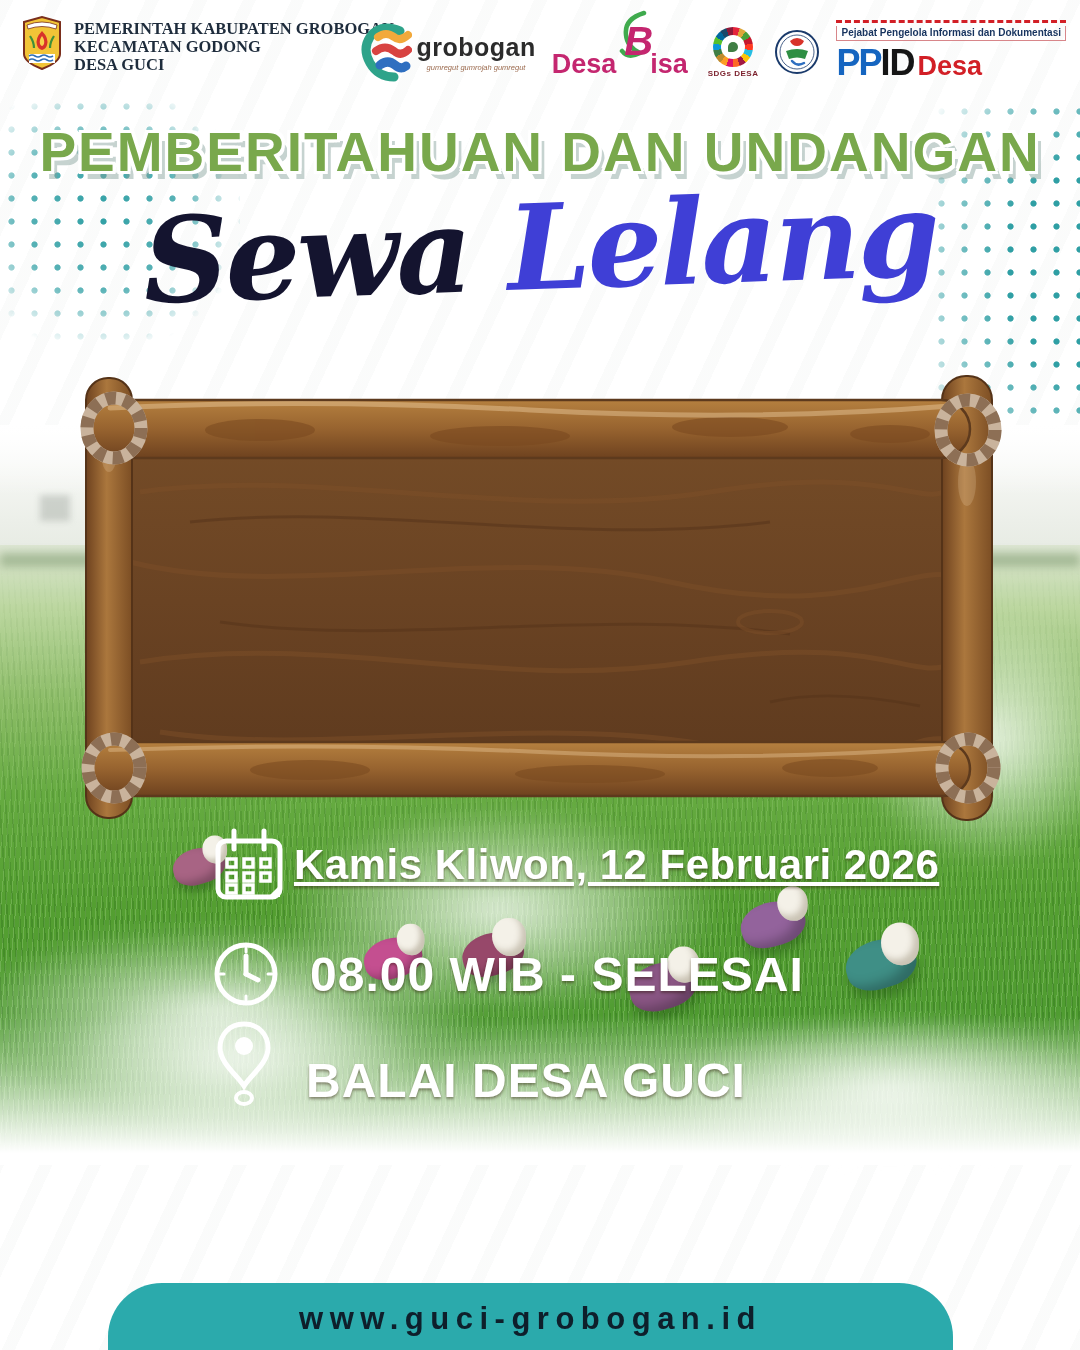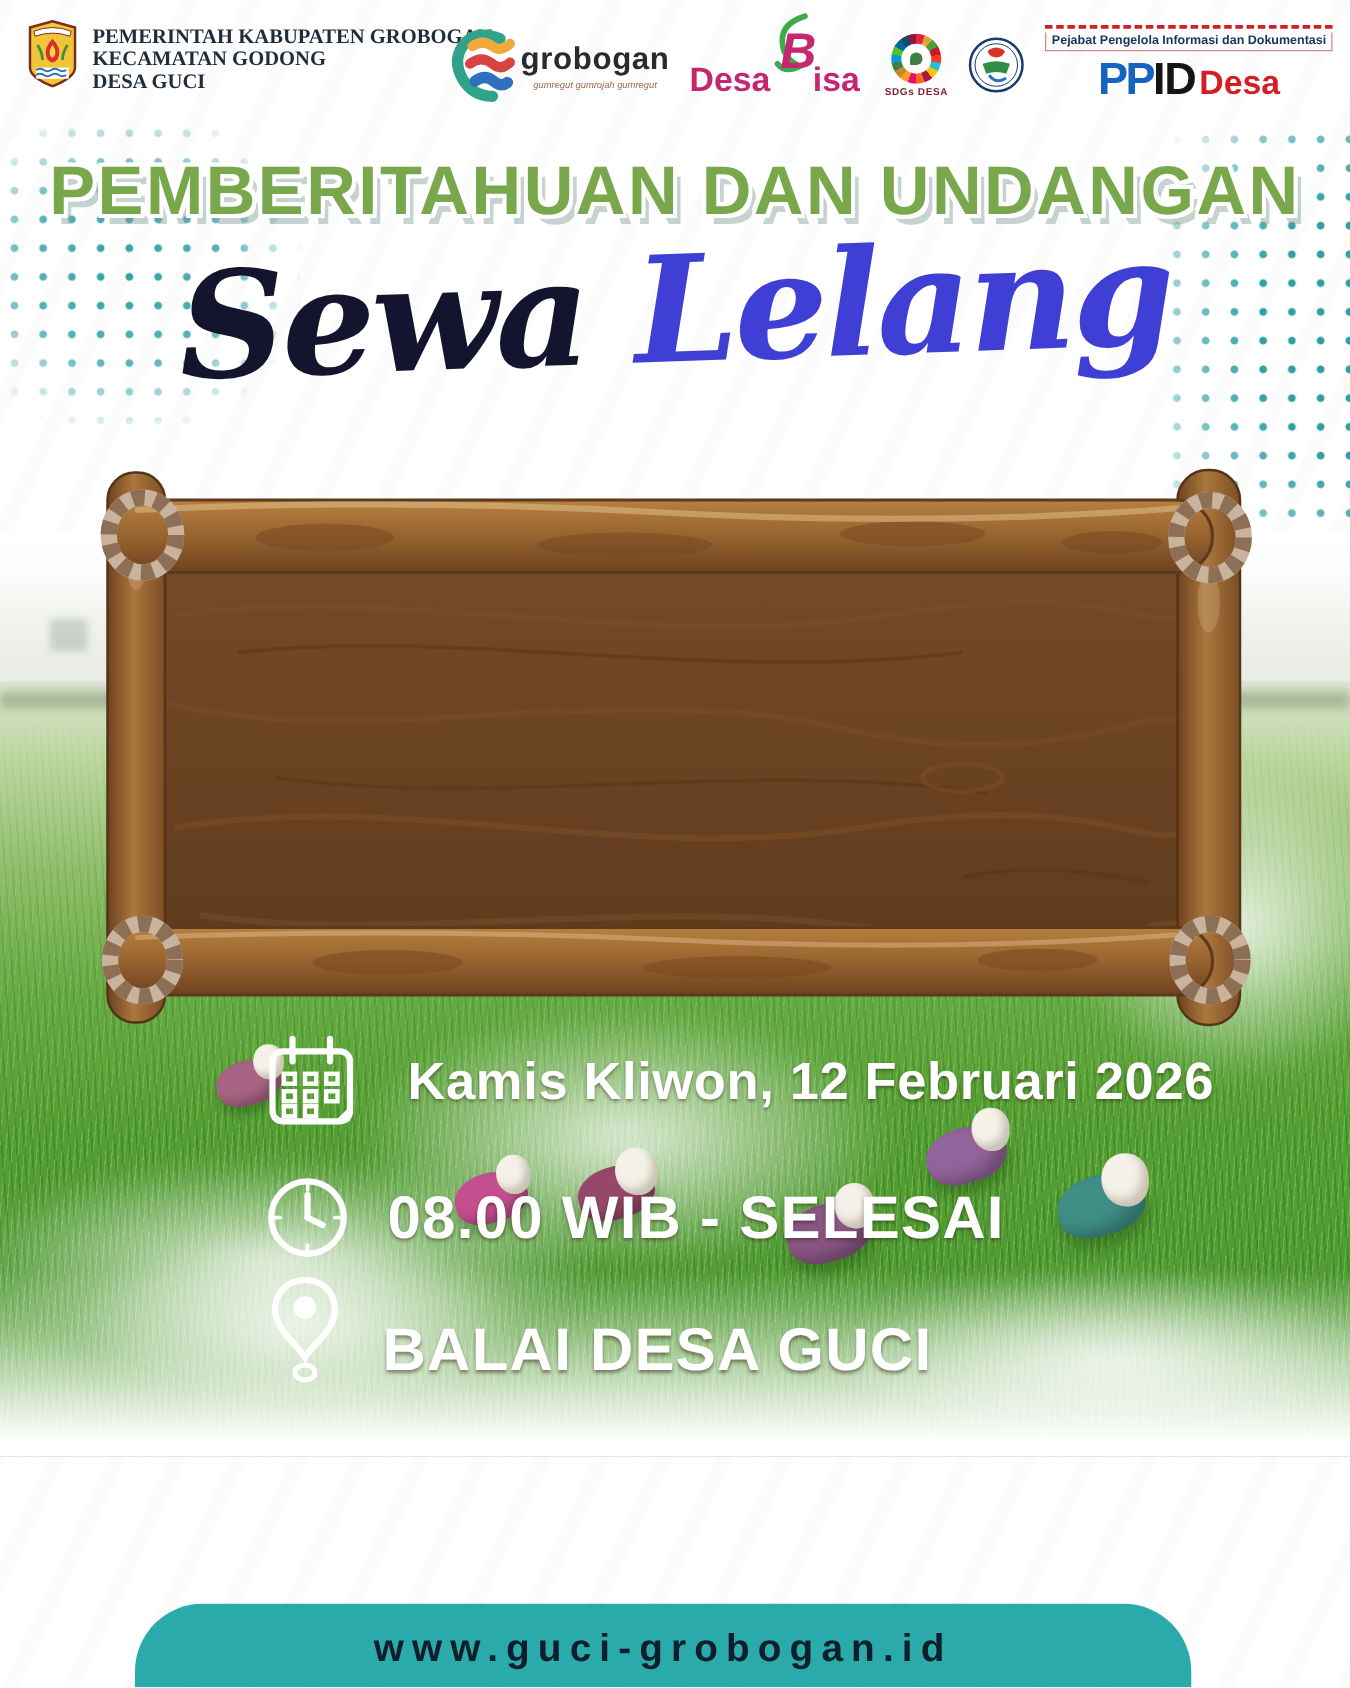--- a/index.html
+++ b/index.html
@@ -24,21 +24,21 @@
   .desabisa .pre,.desabisa .suf{color:#c4266f;font-weight:bold;font-size:27px;}
   .desabisa .bwrap{position:relative;width:34px;height:48px;}
   .desabisa .leaf{position:absolute;left:-2px;top:-16px;}
   .desabisa .bee{position:absolute;left:8px;top:-6px;color:#c4266f;font-weight:bold;font-style:italic;font-size:40px;}
   .sdgs{display:flex;flex-direction:column;align-items:center;gap:2px;justify-content:space-between;}
   .sdgs-ring{position:relative;width:40px;height:40px;border-radius:50%;
     background:conic-gradient(#e5243b 0 20deg,#dda63a 20deg 40deg,#4c9f38 40deg 60deg,#c5192d 60deg 80deg,#ff3a21 80deg 100deg,#26bde2 100deg 120deg,#fcc30b 120deg 140deg,#a21942 140deg 160deg,#fd6925 160deg 180deg,#dd1367 180deg 200deg,#fd9d24 200deg 220deg,#bf8b2e 220deg 240deg,#3f7e44 240deg 260deg,#0a97d9 260deg 280deg,#56c02b 280deg 300deg,#00689d 300deg 320deg,#19486a 320deg 340deg,#8f1838 340deg 360deg);}
   .sdgs-ring::after{content:"";position:absolute;left:8px;top:8px;width:24px;height:24px;border-radius:50%;background:#fff;}
   .sdgs-ring::before{content:"";position:absolute;left:15px;top:15px;width:10px;height:10px;border-radius:50% 50% 50% 10%;background:#3f7e44;z-index:1;}
   .sdgs-cap{font-size:8px;font-weight:bold;color:#7a1f2b;letter-spacing:0.5px;}
-  .ppid{display:flex;flex-direction:column;align-items:center;border-top:3px dashed #d21f26;padding-top:3px;}
+  .ppid{display:flex;flex-direction:column;align-items:flex-start;border-top:3px dashed #d21f26;padding-top:3px;}
   .ppid-top{font-size:10px;font-weight:bold;color:#16335e;white-space:nowrap;border:1px solid #d8868a;border-top:none;padding:1px 4px 2px;}
   .ppid-main{display:flex;align-items:baseline;margin-top:1px;}
   .ppid-pp{color:#1565c0;font-weight:bold;font-size:36px;letter-spacing:-2px;}
   .ppid-id{color:#151515;font-weight:bold;font-size:36px;letter-spacing:-1px;}
   .ppid-desa{color:#d21f26;font-weight:bold;font-size:27px;margin-left:3px;}
 
   
   .dots{position:absolute;background-image:radial-gradient(circle,#2f9fa4 2.7px,rgba(47,159,164,0) 3.5px);background-size:23px 23px;}
   .dots-left{left:0;top:95px;width:240px;height:250px;
     -webkit-mask-image:radial-gradient(ellipse at 42% 48%, #000 0%, rgba(0,0,0,.8) 40%, transparent 75%);
@@ -82,21 +82,21 @@
   .farmer{position:absolute;}
   .farmer .body{position:relative;width:62px;height:42px;border-radius:55% 62% 52% 48%;
     transform:rotate(-16deg);box-shadow:0 8px 9px rgba(20,60,10,0.3), inset -8px -6px 10px rgba(0,0,0,0.25);}
   .farmer .head{position:absolute;top:-15px;right:-2px;width:29px;height:33px;background:#f4f1e8;
     border-radius:50% 50% 46% 56%;box-shadow:inset -5px -5px 6px rgba(150,140,118,0.45);z-index:2;}
 
   
   .board{position:absolute;left:70px;top:372px;width:940px;height:452px;}
   .board-row{position:absolute;display:flex;align-items:center;color:#ffffff;}
   .board-row .txt{white-space:nowrap;text-shadow:0 2px 3px rgba(40,20,5,0.45);}
-  .row-date{left:142px;top:455px;gap:40px;}
+  .row-date{left:142px;top:455px;gap:8px;text-decoration:underline;}
   .row-date .txt{font-size:42px;font-weight:bold;letter-spacing:0.5px;}
   .row-time{left:142px;top:568px;gap:30px;}
   .row-time .txt{font-size:48px;font-weight:900;letter-spacing:1px;}
   .row-place{left:142px;top:646px;gap:30px;align-items:flex-end;}
   .row-place .txt{font-size:48px;font-weight:900;letter-spacing:1px;}
 
   
   .notice{position:absolute;left:0;top:1168px;width:100%;text-align:center;color:#0c0c0c;}
   .notice .inner{display:inline-block;transform:scaleX(0.95);transform-origin:center;
     font-size:33px;font-weight:bold;line-height:1.62;letter-spacing:-0.2px;white-space:nowrap;}

